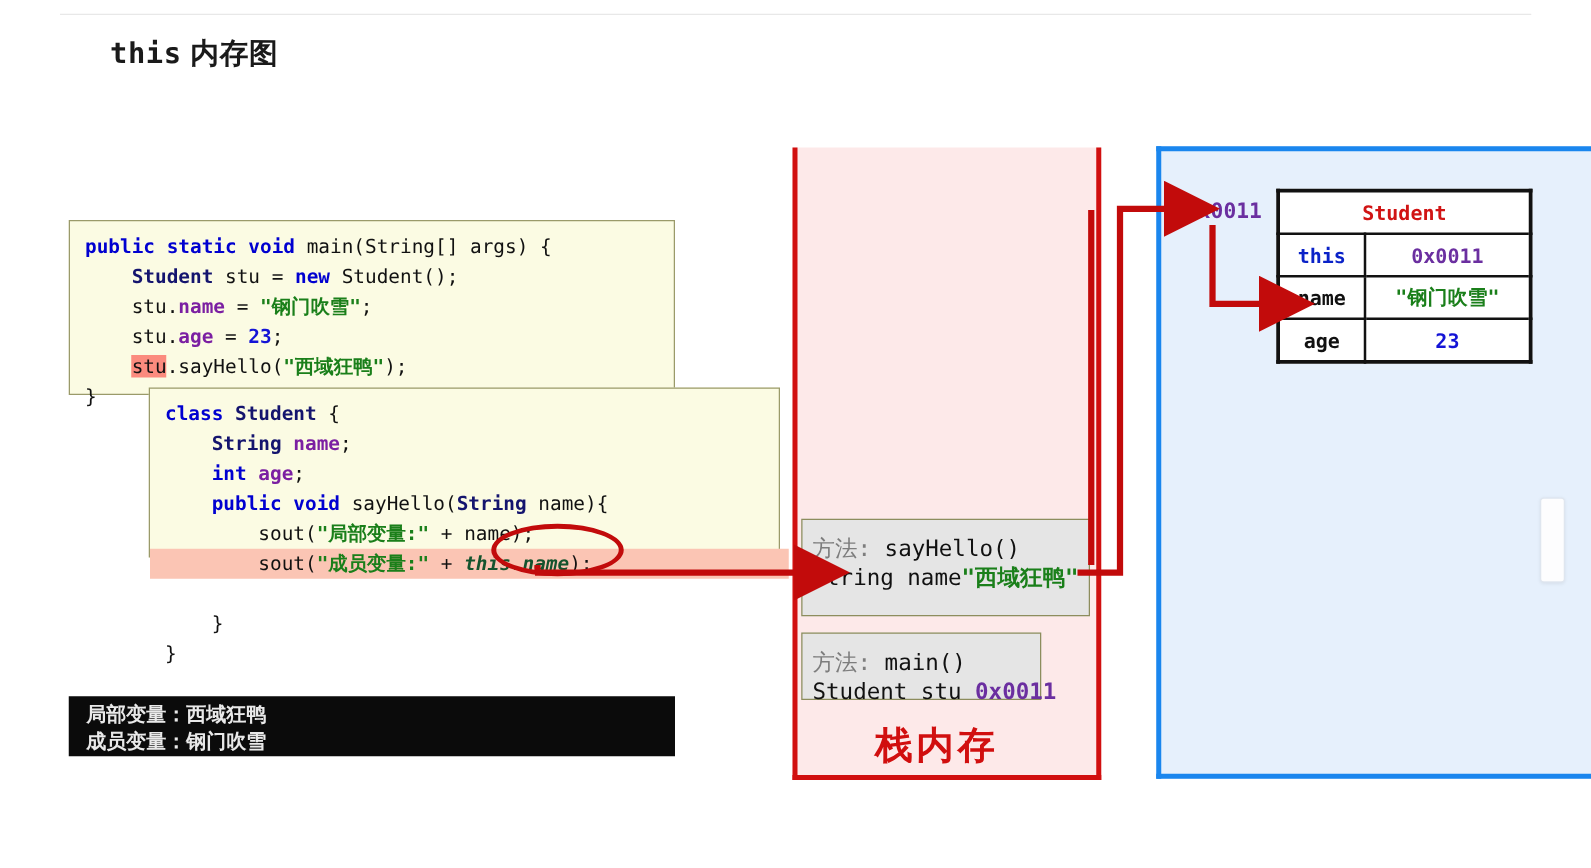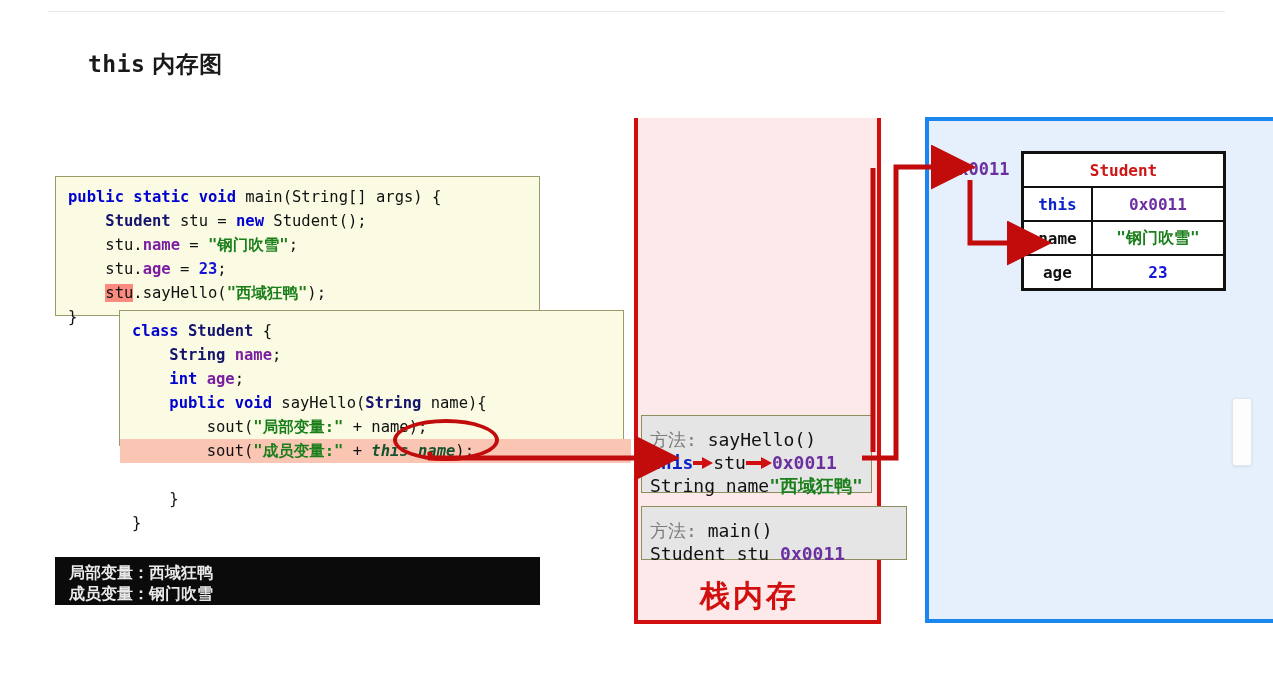--- a/index.html
+++ b/index.html
@@ -8,21 +8,21 @@
     font-family:"Liberation Sans",sans-serif;
     position:relative;overflow:hidden;
   }
   .stage{position:absolute;left:0;top:0;width:1273px;height:694px;}
 
   
   .top-rule{position:absolute;left:48px;top:11px;width:1177px;height:1px;
             background:#e8e8e8;}
 
   
-  .title{position:absolute;left:88px;top:49px;font-size:23px;color:#1a1a1a;
+  .title{position:absolute;left:88px;top:27px;font-size:23px;color:#1a1a1a;
          letter-spacing:.5px;font-weight:700;white-space:nowrap;}
   .title .mono{font-family:"DejaVu Sans Mono","Liberation Mono",monospace;}
 
   
   .code{
     position:absolute;background:#fbfbe3;border:1px solid #9a9a6a;
     font-family:"DejaVu Sans Mono","Liberation Mono",monospace;
     font-size:15.5px;line-height:24px;color:#111;white-space:pre;
     padding:8px 4px 6px 12px;box-sizing:border-box;
   }
@@ -61,21 +61,21 @@
     color:#2a6ed6;font-weight:700;letter-spacing:3px;z-index:5;}
 
   
   .frame{
     position:absolute;background:#e5e5e5;border:1.5px solid #8d8d5d;
     font-family:"DejaVu Sans Mono","Liberation Mono",monospace;
     font-size:18px;line-height:23px;color:#111;white-space:nowrap;
     box-sizing:border-box;z-index:5;padding:12px 8px;
   }
   #frame-sayhello{left:641px;top:415px;width:231px;height:78px;}
-  #frame-main{left:641px;top:506px;width:266px;height:54px;}
+  #frame-main{left:641px;top:506px;width:192px;height:54px;}
   .fm-label{color:#7d7d7d;}
   .fm-this{color:#0a22c8;font-weight:700;}
   .fm-addr{color:#6b2fa0;font-weight:700;}
   .fm-str{color:#1a7f1a;font-weight:700;}
 
   
   .ar{display:inline-block;position:relative;width:26px;height:9px;
       vertical-align:2px;}
   .ar::before{content:"";position:absolute;left:0;top:3px;width:18px;height:4px;
       background:#d10f0f;}
@@ -145,21 +145,20 @@
 <span>    <span class="kw">public</span> <span class="kw">void</span> sayHello(<span class="typ">String</span> name){</span>
 <span>        sout(<span class="str">"局部变量:"</span> + name);</span>
 <span class="rowhl">        sout(<span class="str">"成员变量:"</span> + <span class="this-name">this.name</span>);</span>
 <span>    }</span>
 <span>}</span></div>
 
   <div class="ellipse"></div>
 
   <div class="frame" id="frame-sayhello">
       <div><span class="fm-label">方法:</span> <span>sayHello()</span></div>
-      <div><span class="fm-this">this</span><span class="ar short"></span><span>stu</span><span class="ar"></span><span class="fm-addr">0x0011</span></div>
       <div><span>String name</span><span class="fm-str">"西域狂鸭"</span></div>
     </div>
 
   <div class="frame" id="frame-main">
       <div><span class="fm-label">方法:</span> <span>main()</span></div>
       <div><span>Student stu</span>  <span class="fm-addr">0x0011</span></div>
     </div>
 
   <div id="heap-addr">0x0011</div>
 

